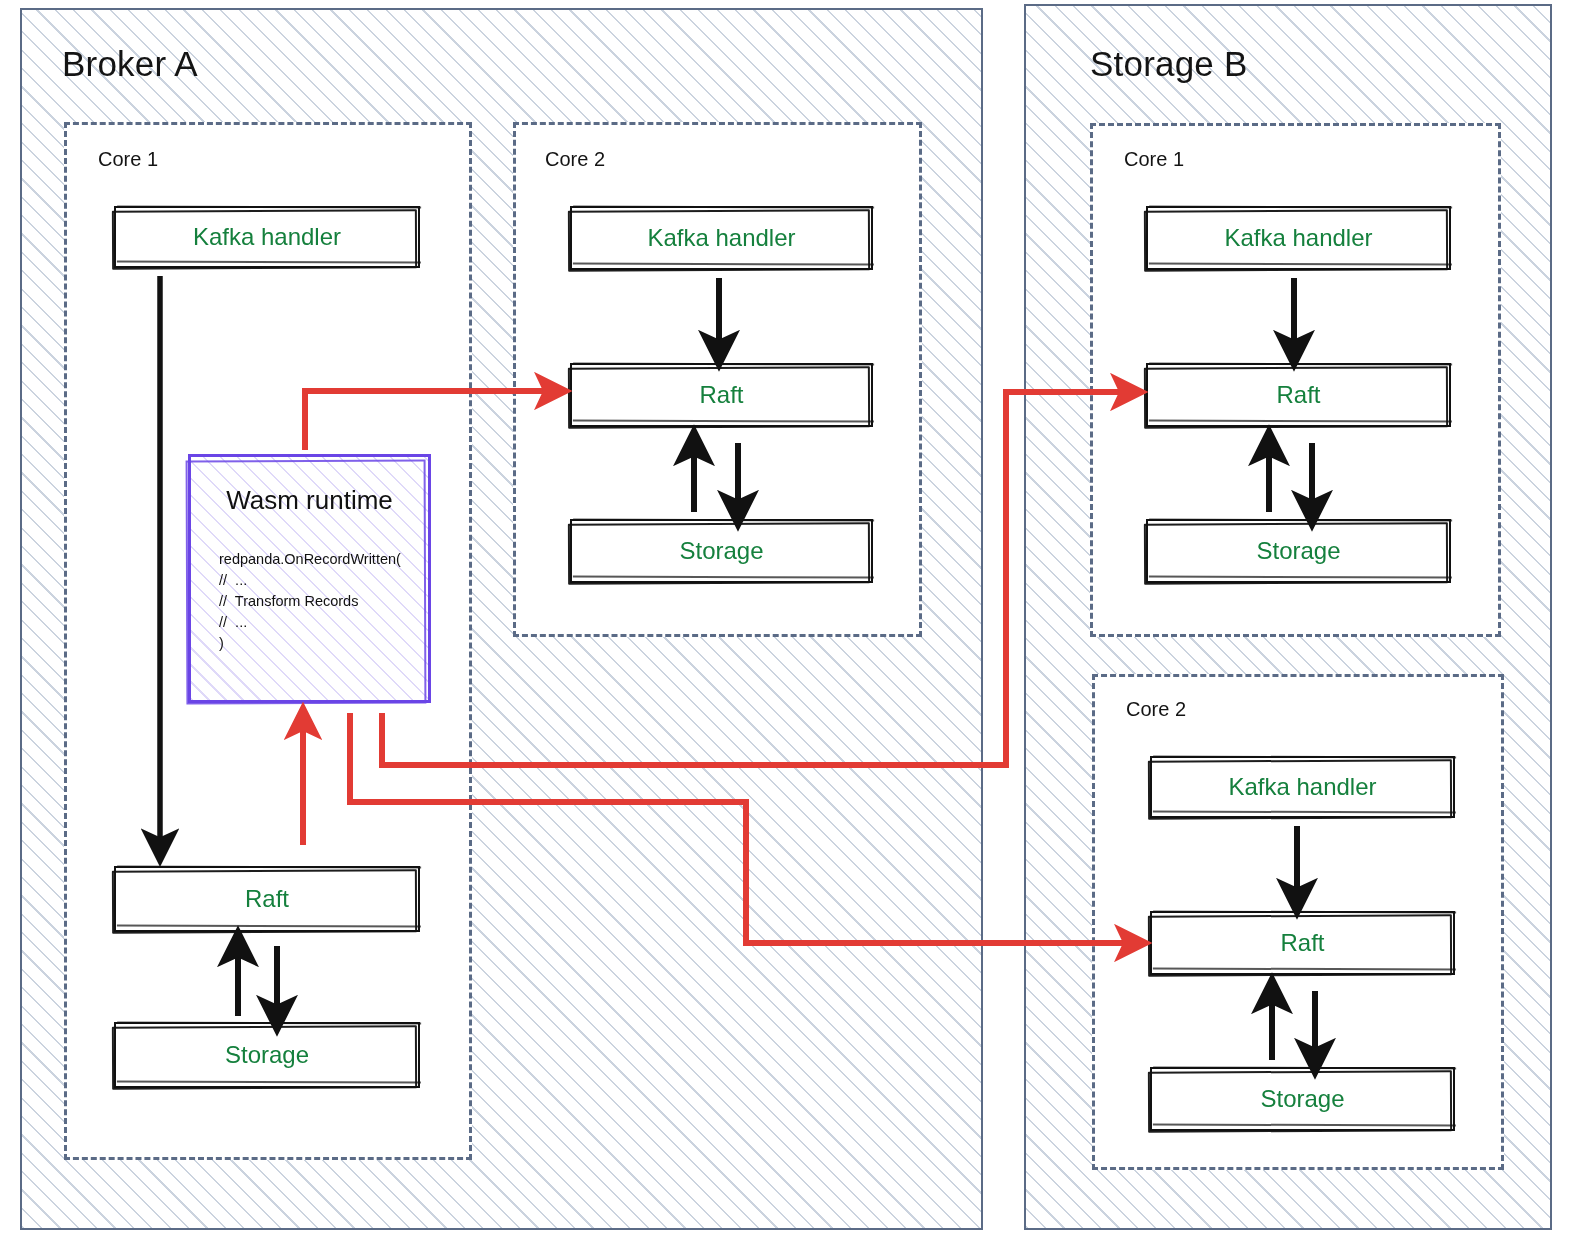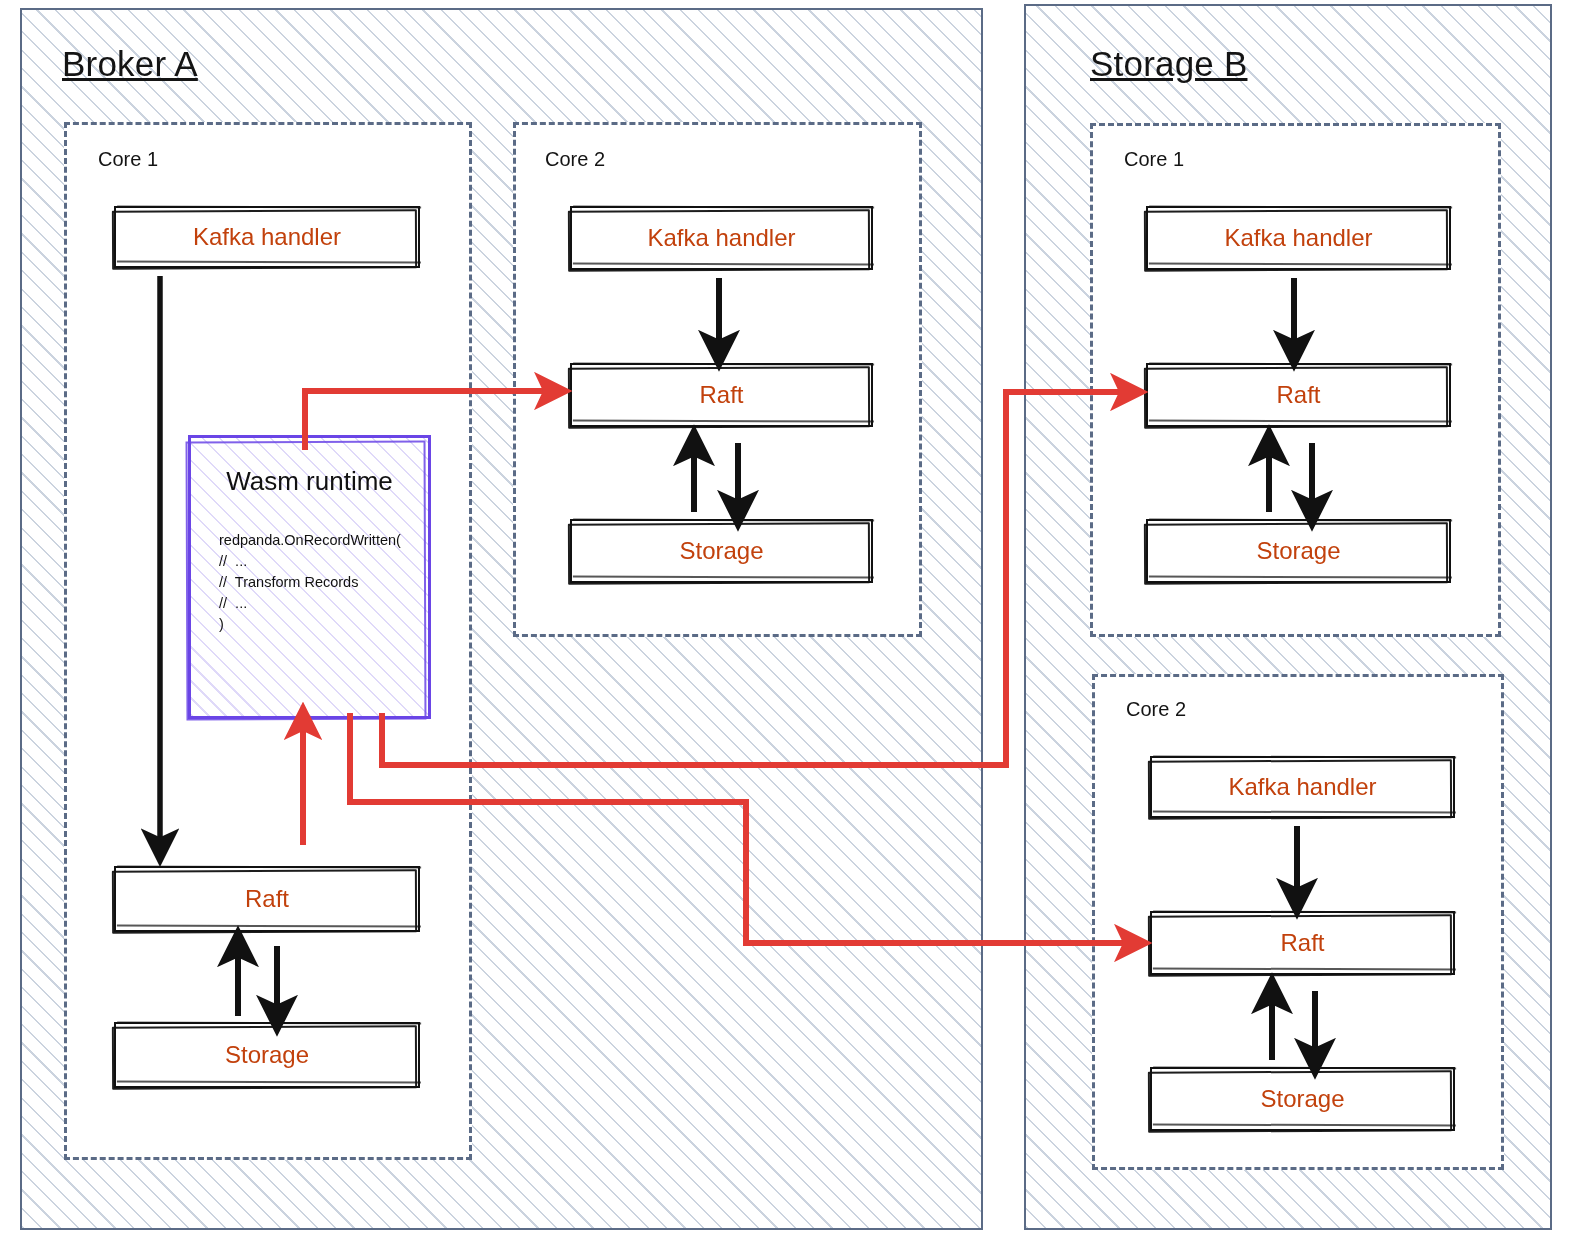--- a/index.html
+++ b/index.html
@@ -20,21 +20,20 @@
         rgba(255,255,255,0) 1.6px,
         rgba(255,255,255,0) 13px);
     box-sizing:border-box;
   }
   .broker-title{
     position:absolute;
     font-size:35px;
     color:#141414;
     letter-spacing:.2px;
     white-space:nowrap;
-    text-decoration:underline;
   }
 
   
   .core{
     position:absolute;
     border:3px dashed #5b6b86;
     background:#ffffff;
     box-sizing:border-box;
   }
   .core-title{
@@ -42,21 +41,21 @@
     font-size:20px;
     color:#141414;
     white-space:nowrap;
   }
 
   
   .node{
     position:absolute;
     box-sizing:border-box;
     display:flex;align-items:center;justify-content:center;
-    font-size:24px;color:#c2410c;
+    font-size:24px;color:#15803d;
     background:#fff;
     border:2.6px solid #111;
     z-index:4;
   }
   .node::before,.node::after{
     content:"";position:absolute;pointer-events:none;
   }
   
   .node::before{
     left:-4px;top:2px;right:1px;bottom:-3px;
@@ -115,21 +114,21 @@
   <div class="broker" style="left:20px;top:8px;width:963px;height:1222px;"></div>
   <div class="broker-title" style="left:62px;top:44px;">Broker A</div>
 
   <div class="core" style="left:64px;top:122px;width:408px;height:1038px;"></div>
   <div class="core-title" style="left:98px;top:148px;">Core 1</div>
 
   <div class="node" style="left:114px;top:206px;width:306px;height:62px;">
     <span>Kafka handler</span>
   </div>
 
-  <div class="wasm" style="left:188px;top:435px;width:243px;height:284px;">
+  <div class="wasm" style="left:188px;top:454px;width:243px;height:249px;">
     <div class="wasm-title">Wasm runtime</div>
     <div class="wasm-code">redpanda.OnRecordWritten(
 //  ...
 //  Transform Records
 //  ...
 )</div>
   </div>
 
   <div class="node" style="left:114px;top:866px;width:306px;height:66px;">
     <span>Raft</span>

